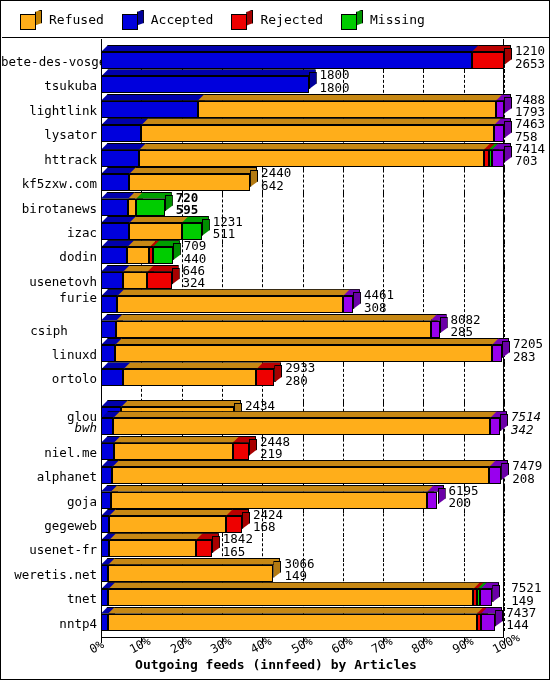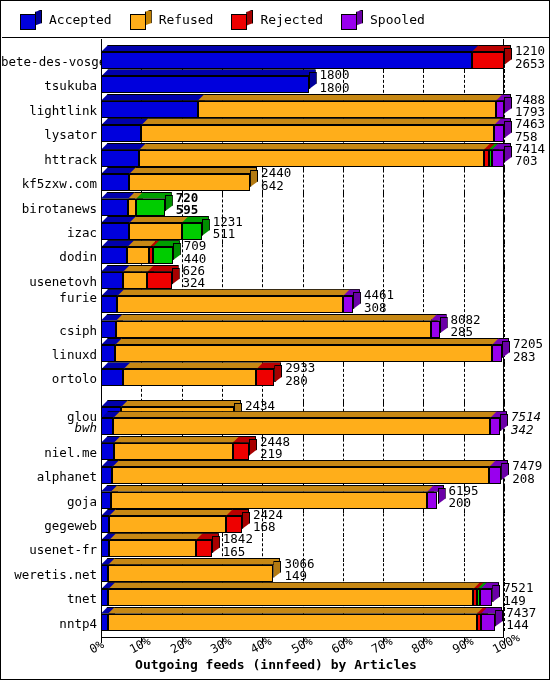--- a/index.html
+++ b/index.html
@@ -44,45 +44,45 @@
   #xtitle{position:absolute;left:0;top:656px;width:550px;text-align:center;font-size:13px;font-weight:bold;color:#000;}
 </style>
 </head>
 <body>
 
 <div id="root">
 
   <div id="legend">
       <div class="leg-item">
         <div class="leg-cube">
+          <div class="side" style="background: rgb(192, 127, 0);"></div>
+          <div class="face" style="background: rgb(255, 174, 26);"></div>
+        </div>
+        <span class="leg-label">Refused</span>
+      </div>
+      <div class="leg-item">
+        <div class="leg-cube">
           <div class="side" style="background: rgb(0, 0, 153);"></div>
           <div class="face" style="background: rgb(0, 0, 221);"></div>
         </div>
         <span class="leg-label">Accepted</span>
-      </div>
-      <div class="leg-item">
-        <div class="leg-cube">
-          <div class="side" style="background: rgb(192, 127, 0);"></div>
-          <div class="face" style="background: rgb(255, 174, 26);"></div>
-        </div>
-        <span class="leg-label">Refused</span>
       </div>
       <div class="leg-item">
         <div class="leg-cube">
           <div class="side" style="background: rgb(165, 0, 0);"></div>
           <div class="face" style="background: rgb(238, 0, 0);"></div>
         </div>
         <span class="leg-label">Rejected</span>
       </div>
       <div class="leg-item">
         <div class="leg-cube">
-          <div class="side" style="background: rgb(107, 0, 165);"></div>
-          <div class="face" style="background: rgb(153, 0, 238);"></div>
-        </div>
-        <span class="leg-label">Spooled</span>
+          <div class="side" style="background: rgb(0, 148, 0);"></div>
+          <div class="face" style="background: rgb(0, 204, 0);"></div>
+        </div>
+        <span class="leg-label">Missing</span>
       </div>
     </div>
 
   <div id="plotborder"></div>
   <div id="plot">
       <div class="gridline solid" style="left: 0px;"></div>
       <div class="gridline" style="left: 40.3px;"></div>
       <div class="gridline" style="left: 80.6px;"></div>
       <div class="gridline" style="left: 120.9px;"></div>
       <div class="gridline" style="left: 161.2px;"></div>
@@ -349,21 +349,21 @@
         <div class="bar" style="width: 403px;">
           <div class="segtop" style="left: 0px; width: 29.165px; top: -7px; background: rgb(0, 0, 172);"></div>
           <div class="seg" style="left: 0px; width: 22.165px; background: rgb(0, 0, 221);"></div>
           <div class="segtop" style="left: 22.165px; width: 31.18px; top: -7px; background: rgb(199, 136, 20);"></div>
           <div class="seg" style="left: 22.165px; width: 24.18px; background: rgb(255, 174, 26);"></div>
           <div class="segtop" style="left: 46.345px; width: 31.18px; top: -7px; background: rgb(186, 0, 0);"></div>
           <div class="seg" style="left: 46.345px; width: 24.18px; background: rgb(238, 0, 0);"></div>
           <div class="segcap" style="left: 70.525px; top: -4px; background: rgb(167, 0, 0);"></div>
         </div>
         <div class="vlabels" style="left: 81.525px; top: 0px;">
-          <div>626</div>
+          <div>646</div>
           <div>324</div>
         </div>
       </div>
       <div class="row" style="top: 244.167px; width: 403px;">
         <div class="ylabel" style="left: -100px; top: 1px;">furie</div>
         <div class="tickmark" style="left: 0px; top: 0px; height: 4px;"></div>
         <div class="tickmark" style="left: 40.3px; top: 0px; height: 4px;"></div>
         <div class="tickmark" style="left: 80.6px; top: 0px; height: 4px;"></div>
         <div class="tickmark" style="left: 120.9px; top: 0px; height: 4px;"></div>
         <div class="tickmark" style="left: 161.2px; top: 0px; height: 4px;"></div>
@@ -381,21 +381,21 @@
           <div class="segtop" style="left: 241.8px; width: 17.075px; top: -7px; background: rgb(119, 0, 186);"></div>
           <div class="seg" style="left: 241.8px; width: 10.075px; background: rgb(153, 0, 238);"></div>
           <div class="segcap" style="left: 251.875px; top: -4px; background: rgb(107, 0, 167);"></div>
         </div>
         <div class="vlabels" style="left: 262.875px; top: 0px;">
           <div>4461</div>
           <div>308</div>
         </div>
       </div>
       <div class="row" style="top: 268.583px; width: 403px;">
-        <div class="ylabel" style="left: -100px; top: 9px;">csiph</div>
+        <div class="ylabel" style="left: -100px; top: 9px; text-align: center;">csiph</div>
         <div class="tickmark" style="left: 0px; top: 0px; height: 4px;"></div>
         <div class="tickmark" style="left: 40.3px; top: 0px; height: 4px;"></div>
         <div class="tickmark" style="left: 80.6px; top: 0px; height: 4px;"></div>
         <div class="tickmark" style="left: 120.9px; top: 0px; height: 4px;"></div>
         <div class="tickmark" style="left: 161.2px; top: 0px; height: 4px;"></div>
         <div class="tickmark" style="left: 201.5px; top: 0px; height: 4px;"></div>
         <div class="tickmark" style="left: 241.8px; top: 0px; height: 4px;"></div>
         <div class="tickmark" style="left: 282.1px; top: 0px; height: 4px;"></div>
         <div class="tickmark" style="left: 322.4px; top: 0px; height: 4px;"></div>
         <div class="tickmark" style="left: 362.7px; top: 0px; height: 4px;"></div>
@@ -699,21 +699,21 @@
           <div class="segtop" style="left: 7.254px; width: 371.715px; top: -7px; background: rgb(199, 136, 20);"></div>
           <div class="seg" style="left: 7.254px; width: 364.715px; background: rgb(255, 174, 26);"></div>
           <div class="segtop" style="left: 371.969px; width: 11.03px; top: -7px; background: rgb(186, 0, 0);"></div>
           <div class="seg" style="left: 371.969px; width: 4.03px; background: rgb(238, 0, 0);"></div>
           <div class="segtop" style="left: 375.999px; width: 10.224px; top: -7px; background: rgb(0, 159, 0);"></div>
           <div class="seg" style="left: 375.999px; width: 3.224px; background: rgb(0, 204, 0);"></div>
           <div class="segtop" style="left: 379.223px; width: 19.09px; top: -7px; background: rgb(119, 0, 186);"></div>
           <div class="seg" style="left: 379.223px; width: 12.09px; background: rgb(153, 0, 238);"></div>
           <div class="segcap" style="left: 391.313px; top: -4px; background: rgb(107, 0, 167);"></div>
         </div>
-        <div class="vlabels" style="left: 402.313px; top: 0px;">
+        <div class="vlabels" style="left: 402.313px; top: 0px; padding-left: 8px;">
           <div>7521</div>
           <div>149</div>
         </div>
       </div>
       <div class="row" style="top: 561.583px; width: 403px;">
         <div class="ylabel" style="left: -100px; top: 9px;">nntp4</div>
         <div class="tickmark" style="left: 0px; top: 0px; height: 4px;"></div>
         <div class="tickmark" style="left: 40.3px; top: 0px; height: 4px;"></div>
         <div class="tickmark" style="left: 80.6px; top: 0px; height: 4px;"></div>
         <div class="tickmark" style="left: 120.9px; top: 0px; height: 4px;"></div>

